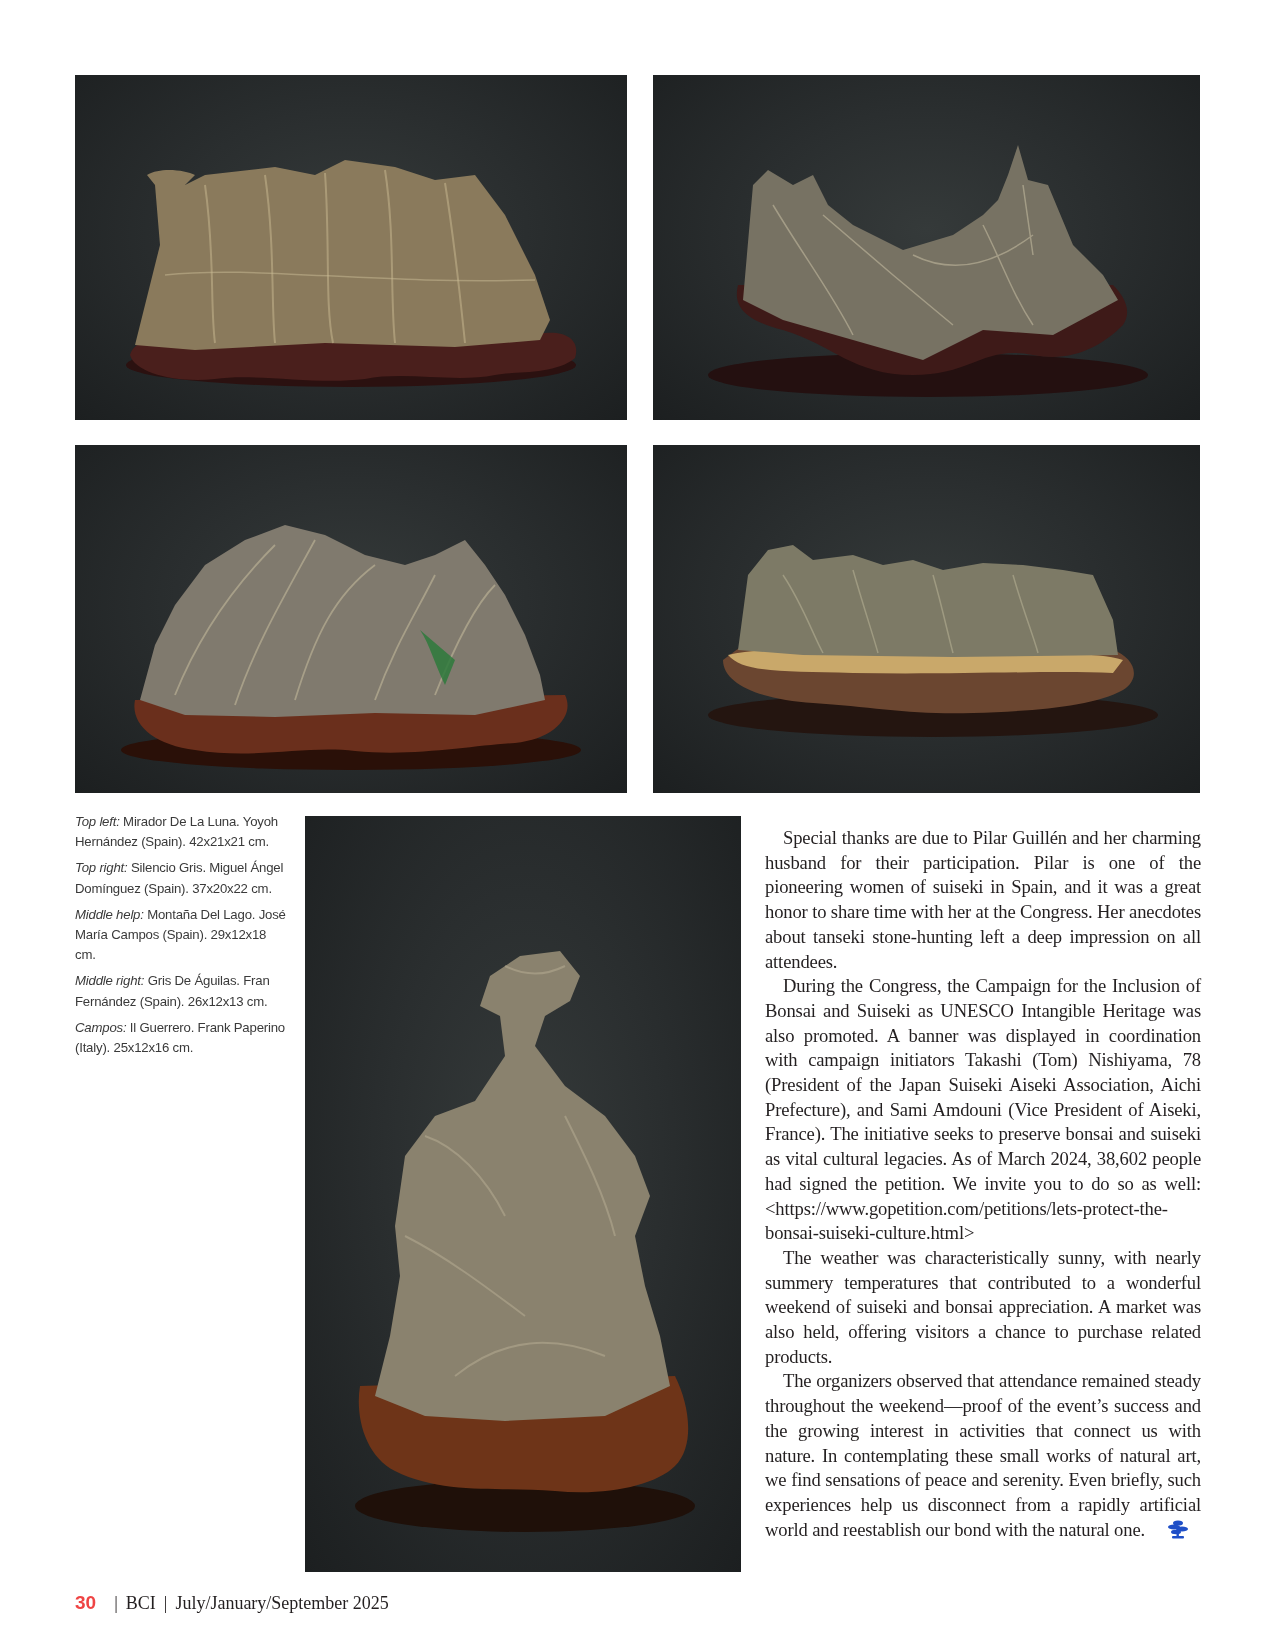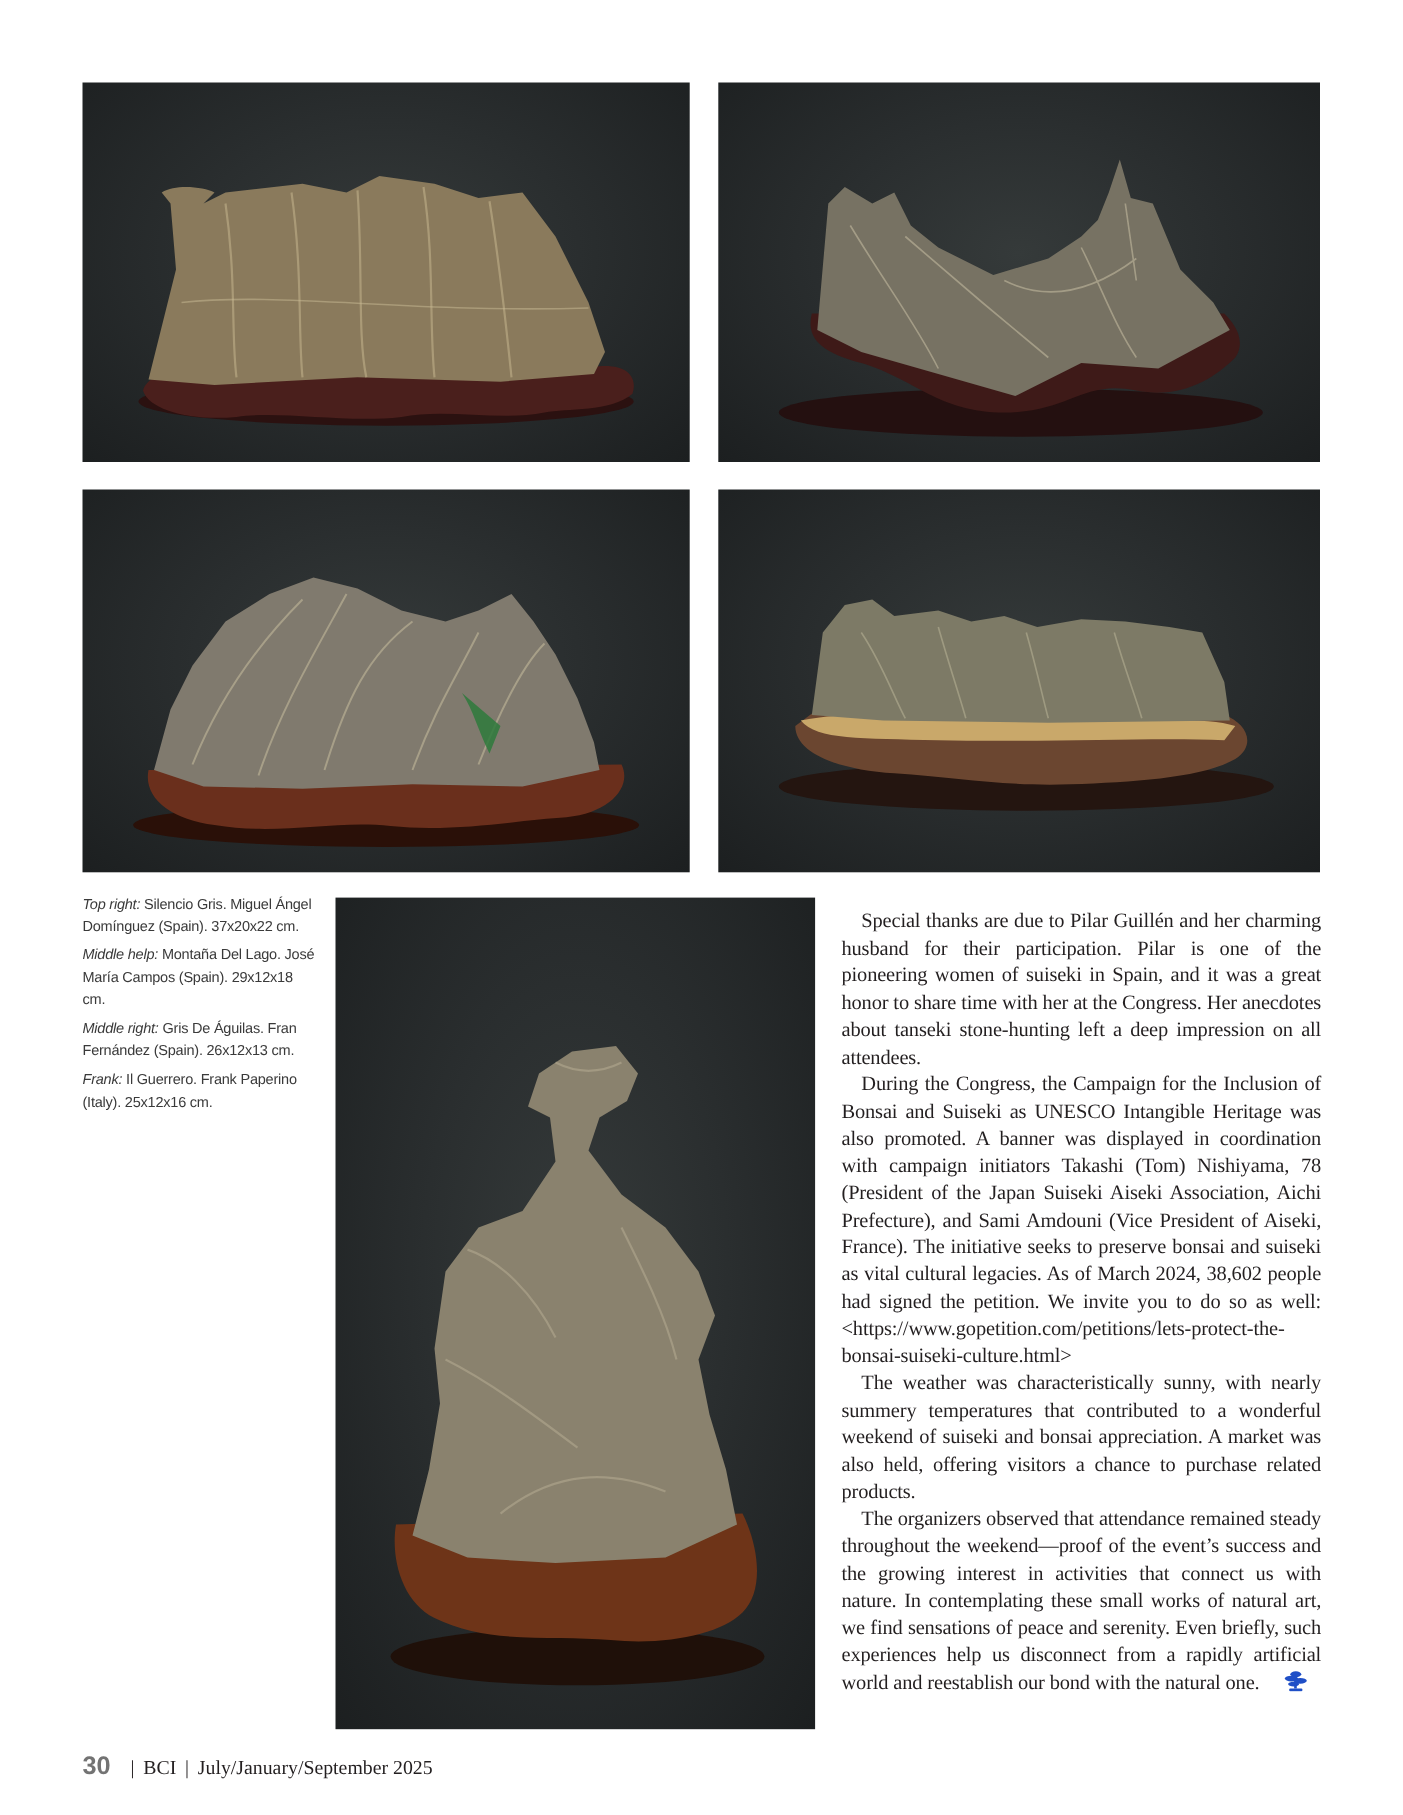--- a/index.html
+++ b/index.html
@@ -37,21 +37,21 @@
     }
     .body-text p { text-indent: 18px; }
     .end-mark { display: inline-block; width: 22px; height: 20px; vertical-align: -3px; margin-left: 4px; }
 
     .footer {
       position: absolute; left: 75px; top: 1592px;
       font-family: "Liberation Serif", serif; font-size: 18px; color: #231f20;
       display: flex; align-items: baseline; gap: 8px;
     }
     .footer .page-no {
-      font-family: "Liberation Sans", sans-serif; font-weight: bold; color: #737373; font-size: 23px;
+      font-family: "Liberation Sans", sans-serif; font-weight: bold; color: #ef4444; font-size: 19px;
       margin-right: 10px;
     }
   </style>
 </head>
 <body>
 
 <div class="photo" id="photo-top-left">
   <svg viewBox="0 0 552 345" preserveAspectRatio="none">
     <ellipse cx="276" cy="290" rx="225" ry="22" fill="#2b1110"></ellipse>
     <path d="M55,280 C60,262 95,258 120,262 L470,258 C495,256 505,268 500,283 C480,300 440,296 420,300 C380,308 330,296 290,304 C240,310 180,298 140,304 C100,308 60,298 55,280 Z" fill="#4a1f1c"></path>
@@ -94,33 +94,37 @@
   <svg viewBox="0 0 436 756" preserveAspectRatio="none">
     <ellipse cx="220" cy="690" rx="170" ry="26" fill="#1f1009"></ellipse>
     <path d="M55,570 C50,600 60,640 90,655 C140,680 200,670 250,675 C300,680 350,670 370,650 C390,630 385,590 370,560 Z" fill="#6e3418"></path>
     <path d="M70,580 L85,520 L95,460 L90,410 L100,340 L130,300 L170,285 L200,240 L195,200 L175,190 L185,160 L215,140 L255,135 L275,160 L265,185 L240,200 L230,230 L260,270 L300,300 L330,340 L345,380 L330,420 L340,470 L355,520 L365,570 L300,600 L200,605 L120,600 Z" fill="#8a826e"></path>
     <path d="M120,320 C150,330 180,360 200,400 M100,420 C140,440 180,470 220,500 M150,560 C200,520 250,520 300,540 M260,300 C280,340 300,380 310,420 M200,150 C220,160 240,160 260,150" stroke="#b9b095" stroke-width="2" fill="none" opacity="0.5"></path>
   </svg>
 </div>
 
 <div class="captions">
   <div class="caption">
+    <span class="lead">Top left:</span>
+    <span>Mirador De La Luna. Yoyoh Hernández (Spain). 42x21x21 cm.</span>
+  </div>
+  <div class="caption">
     <span class="lead">Top right:</span>
     <span>Silencio Gris. Miguel Ángel Domínguez (Spain). 37x20x22 cm.</span>
   </div>
   <div class="caption">
     <span class="lead">Middle help:</span>
     <span>Montaña Del Lago. José María Campos (Spain). 29x12x18 cm.</span>
   </div>
   <div class="caption">
     <span class="lead">Middle right:</span>
     <span>Gris De Águilas. Fran Fernández (Spain). 26x12x13 cm.</span>
   </div>
   <div class="caption">
-    <span class="lead">Frank:</span>
+    <span class="lead">Campos:</span>
     <span>Il Guerrero. Frank Paperino (Italy). 25x12x16 cm.</span>
   </div>
 </div>
 
 <div class="body-text">
   <p>Special thanks are due to Pilar Guillén and her charming husband for their participation. Pilar is one of the pioneering women of suiseki in Spain, and it was a great honor to share time with her at the Congress. Her anecdotes about tanseki stone-hunting left a deep impression on all attendees.</p>
   <p>During the Congress, the Campaign for the Inclusion of Bonsai and Suiseki as UNESCO Intangible Heritage was also promoted. A banner was displayed in coordination with campaign initiators Takashi (Tom) Nishiyama, 78 (President of the Japan Suiseki Aiseki Association, Aichi Prefecture), and Sami Amdouni (Vice President of Aiseki, France). The initiative seeks to preserve bonsai and suiseki as vital cultural legacies. As of March 2024, 38,602 people had signed the petition. We invite you to do so as well: &lt;https://www.gopetition.com/petitions/lets-protect-the-bonsai-suiseki-culture.html&gt;</p>
   <p>The weather was characteristically sunny, with nearly summery temperatures that contributed to a wonderful weekend of suiseki and bonsai appreciation. A market was also held, offering visitors a chance to purchase related products.</p>
   <p><span>The organizers observed that attendance remained steady throughout the weekend—proof of the event’s success and the growing interest in activities that connect us with nature. In contemplating these small works of natural art, we find sensations of peace and serenity. Even briefly, such experiences help us disconnect from a rapidly artificial world and reestablish our bond with the natural one.</span><span class="end-mark"><svg viewBox="0 0 22 20" width="22" height="20">
           <g fill="#1f4fc7">

